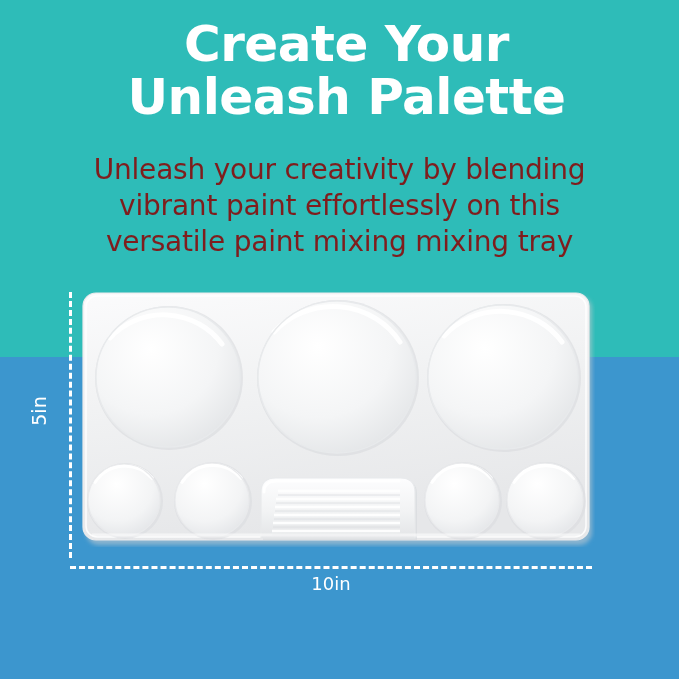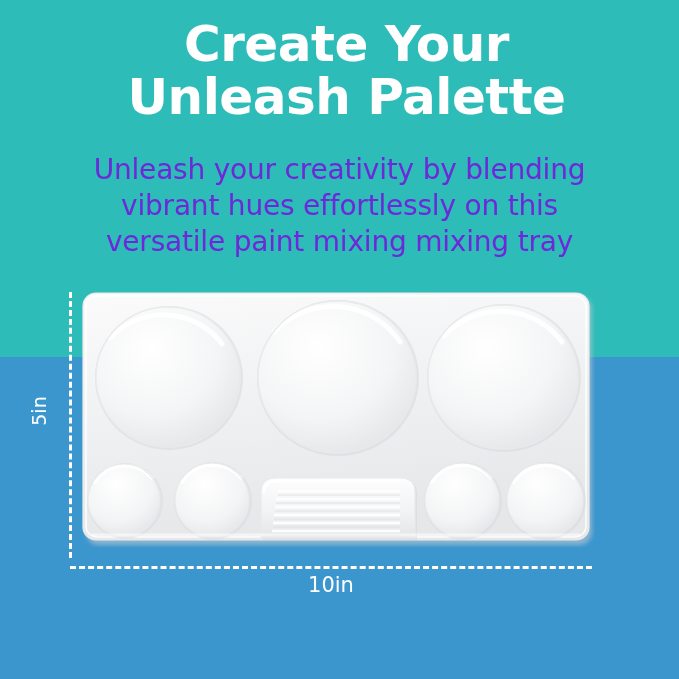--- a/index.html
+++ b/index.html
@@ -44,21 +44,21 @@
     font-family: "DejaVu Sans", "Liberation Sans", sans-serif;
     margin-left: 7px;
   }
   .headline .hl-line { display: block; }
 
   .subhead {
     position: absolute;
     left: 0; top: 152px;
     width: 679px;
     text-align: center;
-    color: #6d28d9;
+    color: #7f1d1d;
     font-size: 28px;
     line-height: 36px;
     font-weight: 400;
     letter-spacing: -0.2px;
   }
   .subhead .sub-line { display: block; }
 
   
   .dim-v-line {
     position: absolute;
@@ -89,21 +89,21 @@
     transform-origin: 50% 50%;
     white-space: nowrap;
   }
   .dim-label-h {
     position: absolute;
     left: 70px;
     top: 573px;
     width: 522px;
     text-align: center;
     color: #ffffff;
-    font-size: 21px;
+    font-size: 18px;
     font-weight: 400;
   }
 
   
   .tray-wrap {
     position: absolute;
     left: 82px;
     top: 292px;
     width: 513px;
     height: 255px;
@@ -118,21 +118,21 @@
   <div class="band-teal" style="background: rgb(46, 188, 184);"></div>
   <div class="band-blue" style="background: rgb(60, 150, 206);"></div>
 
   <div class="headline">
     <span class="hl-line">Create Your</span>
     <span class="hl-line">Unleash Palette</span>
   </div>
 
   <div class="subhead">
     <span class="sub-line">Unleash your creativity by blending</span>
-    <span class="sub-line">vibrant hues effortlessly on this</span>
+    <span class="sub-line">vibrant paint effortlessly on this</span>
     <span class="sub-line">versatile paint mixing mixing tray</span>
   </div>
 
   <div class="dim-v-line"></div>
   <div class="dim-h-line"></div>
   <div class="dim-label-v">5in</div>
   <div class="dim-label-h">10in</div>
 
   <div class="tray-wrap">
     <svg class="tray-svg" viewBox="0 0 513 255" xmlns="http://www.w3.org/2000/svg">

